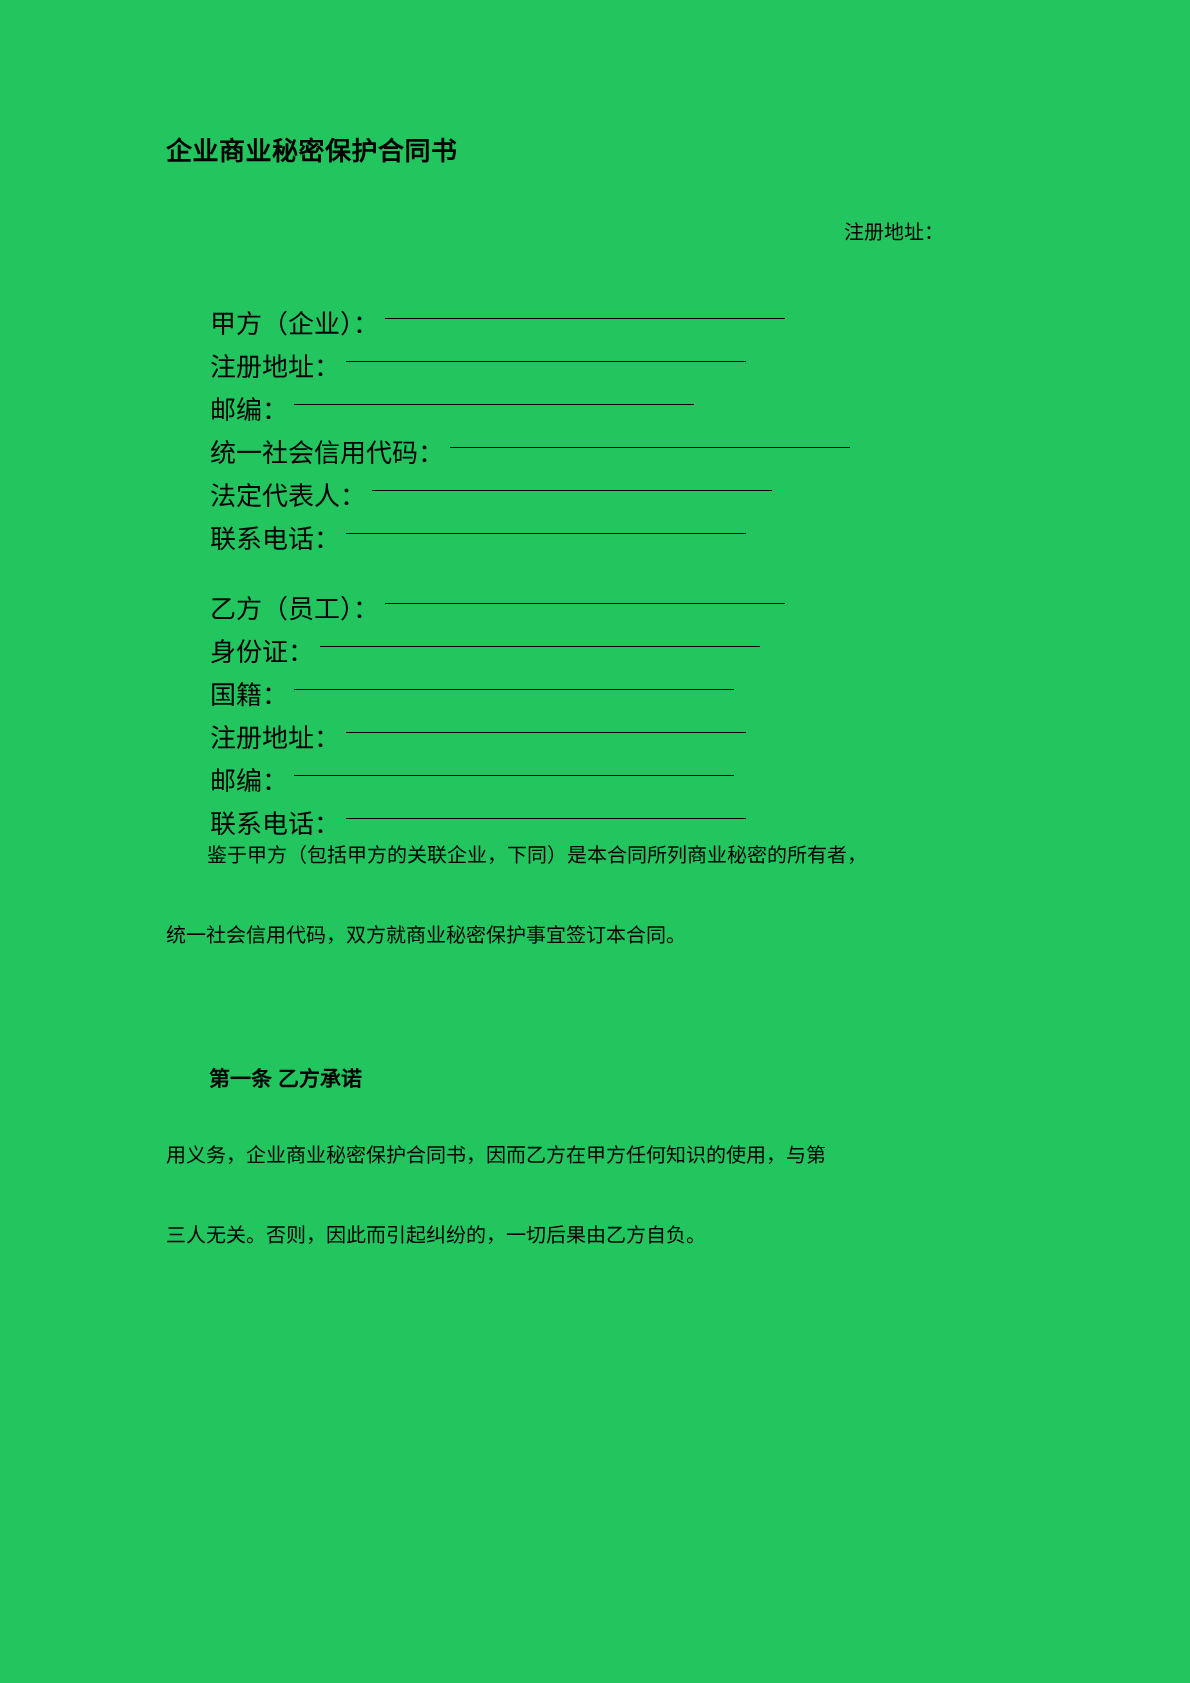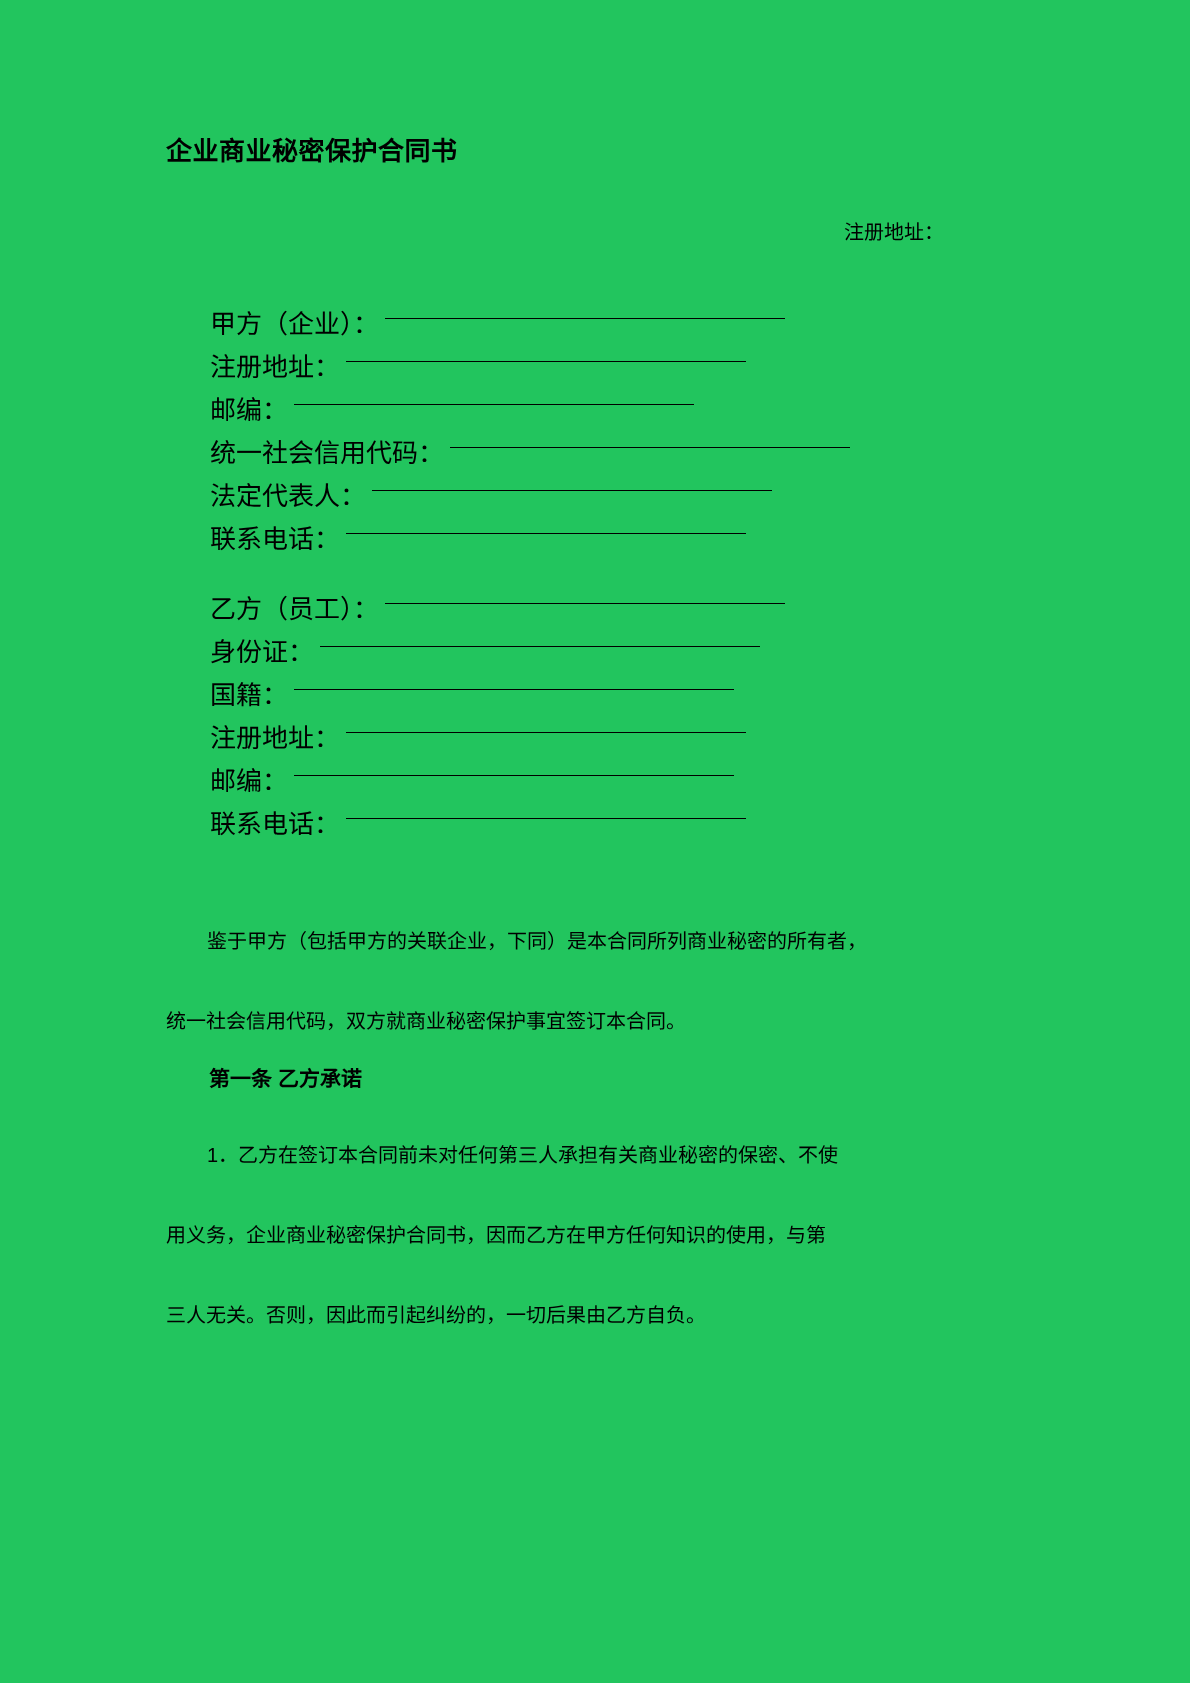--- a/index.html
+++ b/index.html
@@ -82,21 +82,21 @@
     position: absolute;
     left: 166px;
     width: 800px;
     font-size: 20px;
     line-height: 80px;
     text-align: justify;
     text-justify: inter-ideograph;
   }
   .body-para .indent { padding-left: 2.05em; }
 
-  #para-recital { top: 901px; }
+  #para-recital { top: 815px; }
   #para-clause1 { top: 1115px; }
 
   
   .section-heading {
     position: absolute;
     left: 166px;
     font-size: 21px;
     font-weight: bold;
     padding-left: 2.05em;
     white-space: nowrap;
@@ -185,18 +185,17 @@
   </div>
 
   <div class="body-para" id="para-recital">
     <span class="nowrap-line indent">鉴于甲方（包括甲方的关联企业，下同）是本合同所列商业秘密的所有者，</span>
     <span class="nowrap-line">统一社会信用代码，双方就商业秘密保护事宜签订本合同。</span>
   </div>
 
   <div class="section-heading" id="heading-article-1">第一条  乙方承诺</div>
 
   <div class="body-para" id="para-clause1">
-    <span class="nowrap-line indent">1．乙方在签订本合同前未对任何第三人承担有关商业秘密的保密、不使</span>
     <span class="nowrap-line">用义务，企业商业秘密保护合同书，因而乙方在甲方任何知识的使用，与第</span>
     <span class="nowrap-line">三人无关。否则，因此而引起纠纷的，一切后果由乙方自负。</span>
   </div>
 
 </div>
 
 </body></html>

